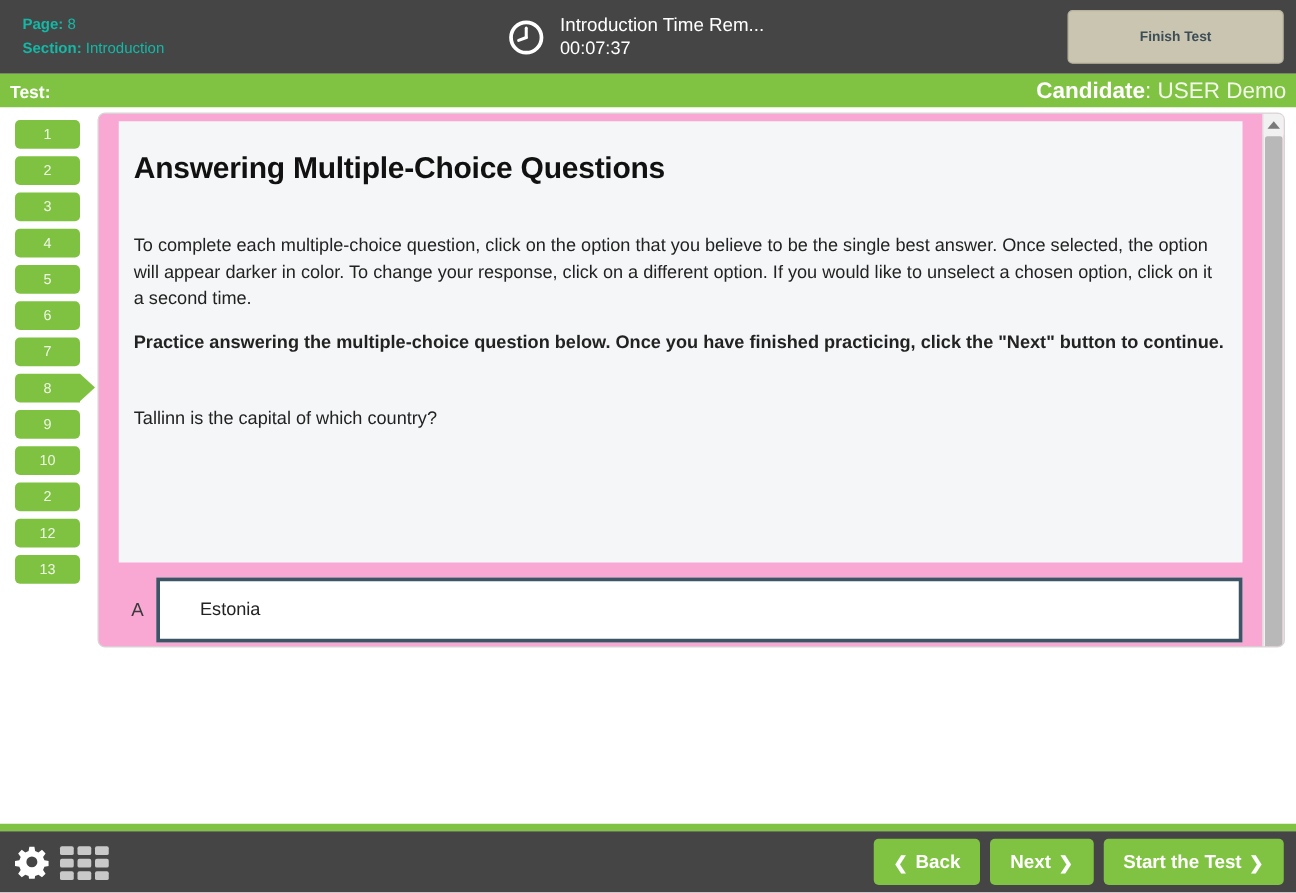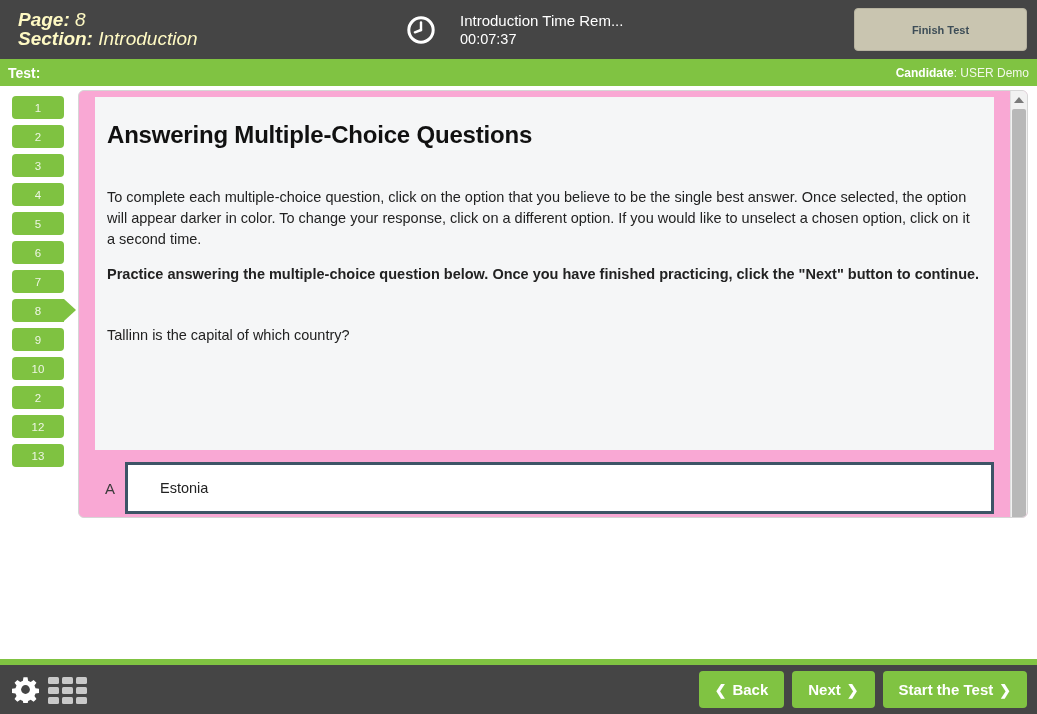--- a/index.html
+++ b/index.html
@@ -17,26 +17,26 @@
 
   
   .top-header {
     position: absolute; left: 0; top: 0;
     width: 1037px; height: 59px;
     background: #454545;
     display: flex; align-items: center;
   }
   .header-left {
     position: absolute; left: 18px; top: 10px;
-    color: #fef9c3; font-size: 19px; line-height: 19px; font-style: italic;
+    color: #14b8a6; font-size: 12px; line-height: 19px;
   }
   .header-left .lbl { font-weight: bold; }
   .timer-block {
     position: absolute; left: 406px; top: 11px;
-    display: flex; align-items: center; gap: 24px;
+    display: flex; align-items: center; gap: 12px;
   }
   .clock-icon { width: 30px; height: 30px; flex: 0 0 30px; }
   .timer-text { color: #ffffff; font-size: 15px; line-height: 19px; }
   .timer-text .tline2 { font-size: 14.5px; }
   .finish-btn {
     position: absolute; right: 10px; top: 8px;
     width: 173px; height: 43px;
     background: #c9c5b0;
     border: 1px solid #b7b3a0;
     border-radius: 4px;
@@ -52,21 +52,21 @@
     width: 1037px; height: 27px;
     background: #80c342;
     display: flex; align-items: center;
   }
   .green-bar .test-label {
     position: absolute; left: 8px;
     color: #ffffff; font-size: 14px; font-weight: bold;
   }
   .green-bar .candidate {
     position: absolute; right: 8px;
-    color: #f2f8ea; font-size: 12px;
+    color: #f2f8ea; font-size: 18px;
   }
   .green-bar .candidate b { color: #ffffff; }
 
   
   .body-area {
     position: absolute; left: 0; top: 86px;
     width: 1037px; height: 573px;
     background: #ffffff;
   }
 

